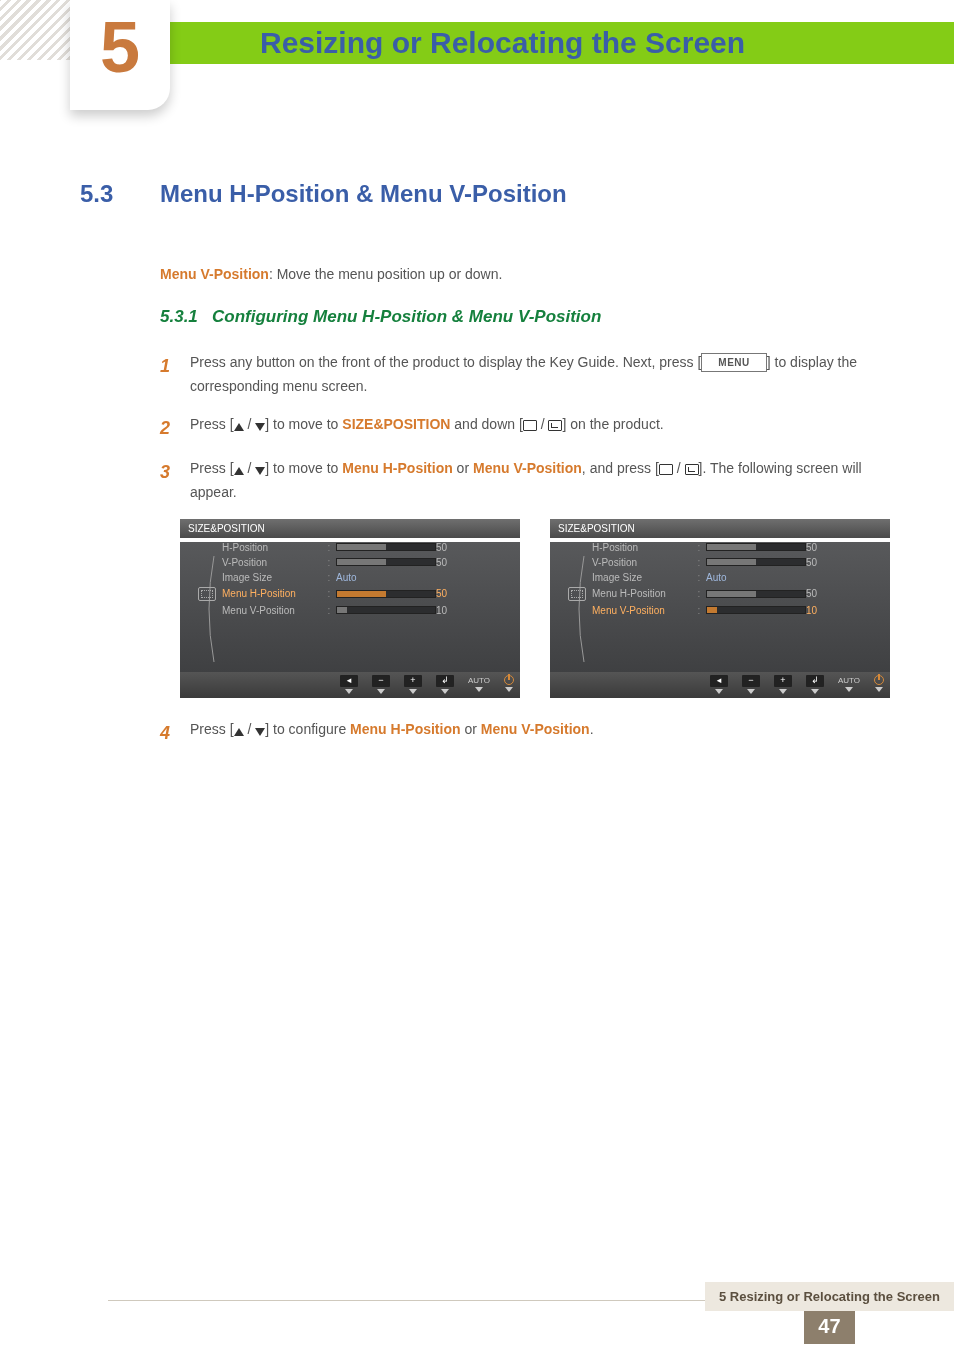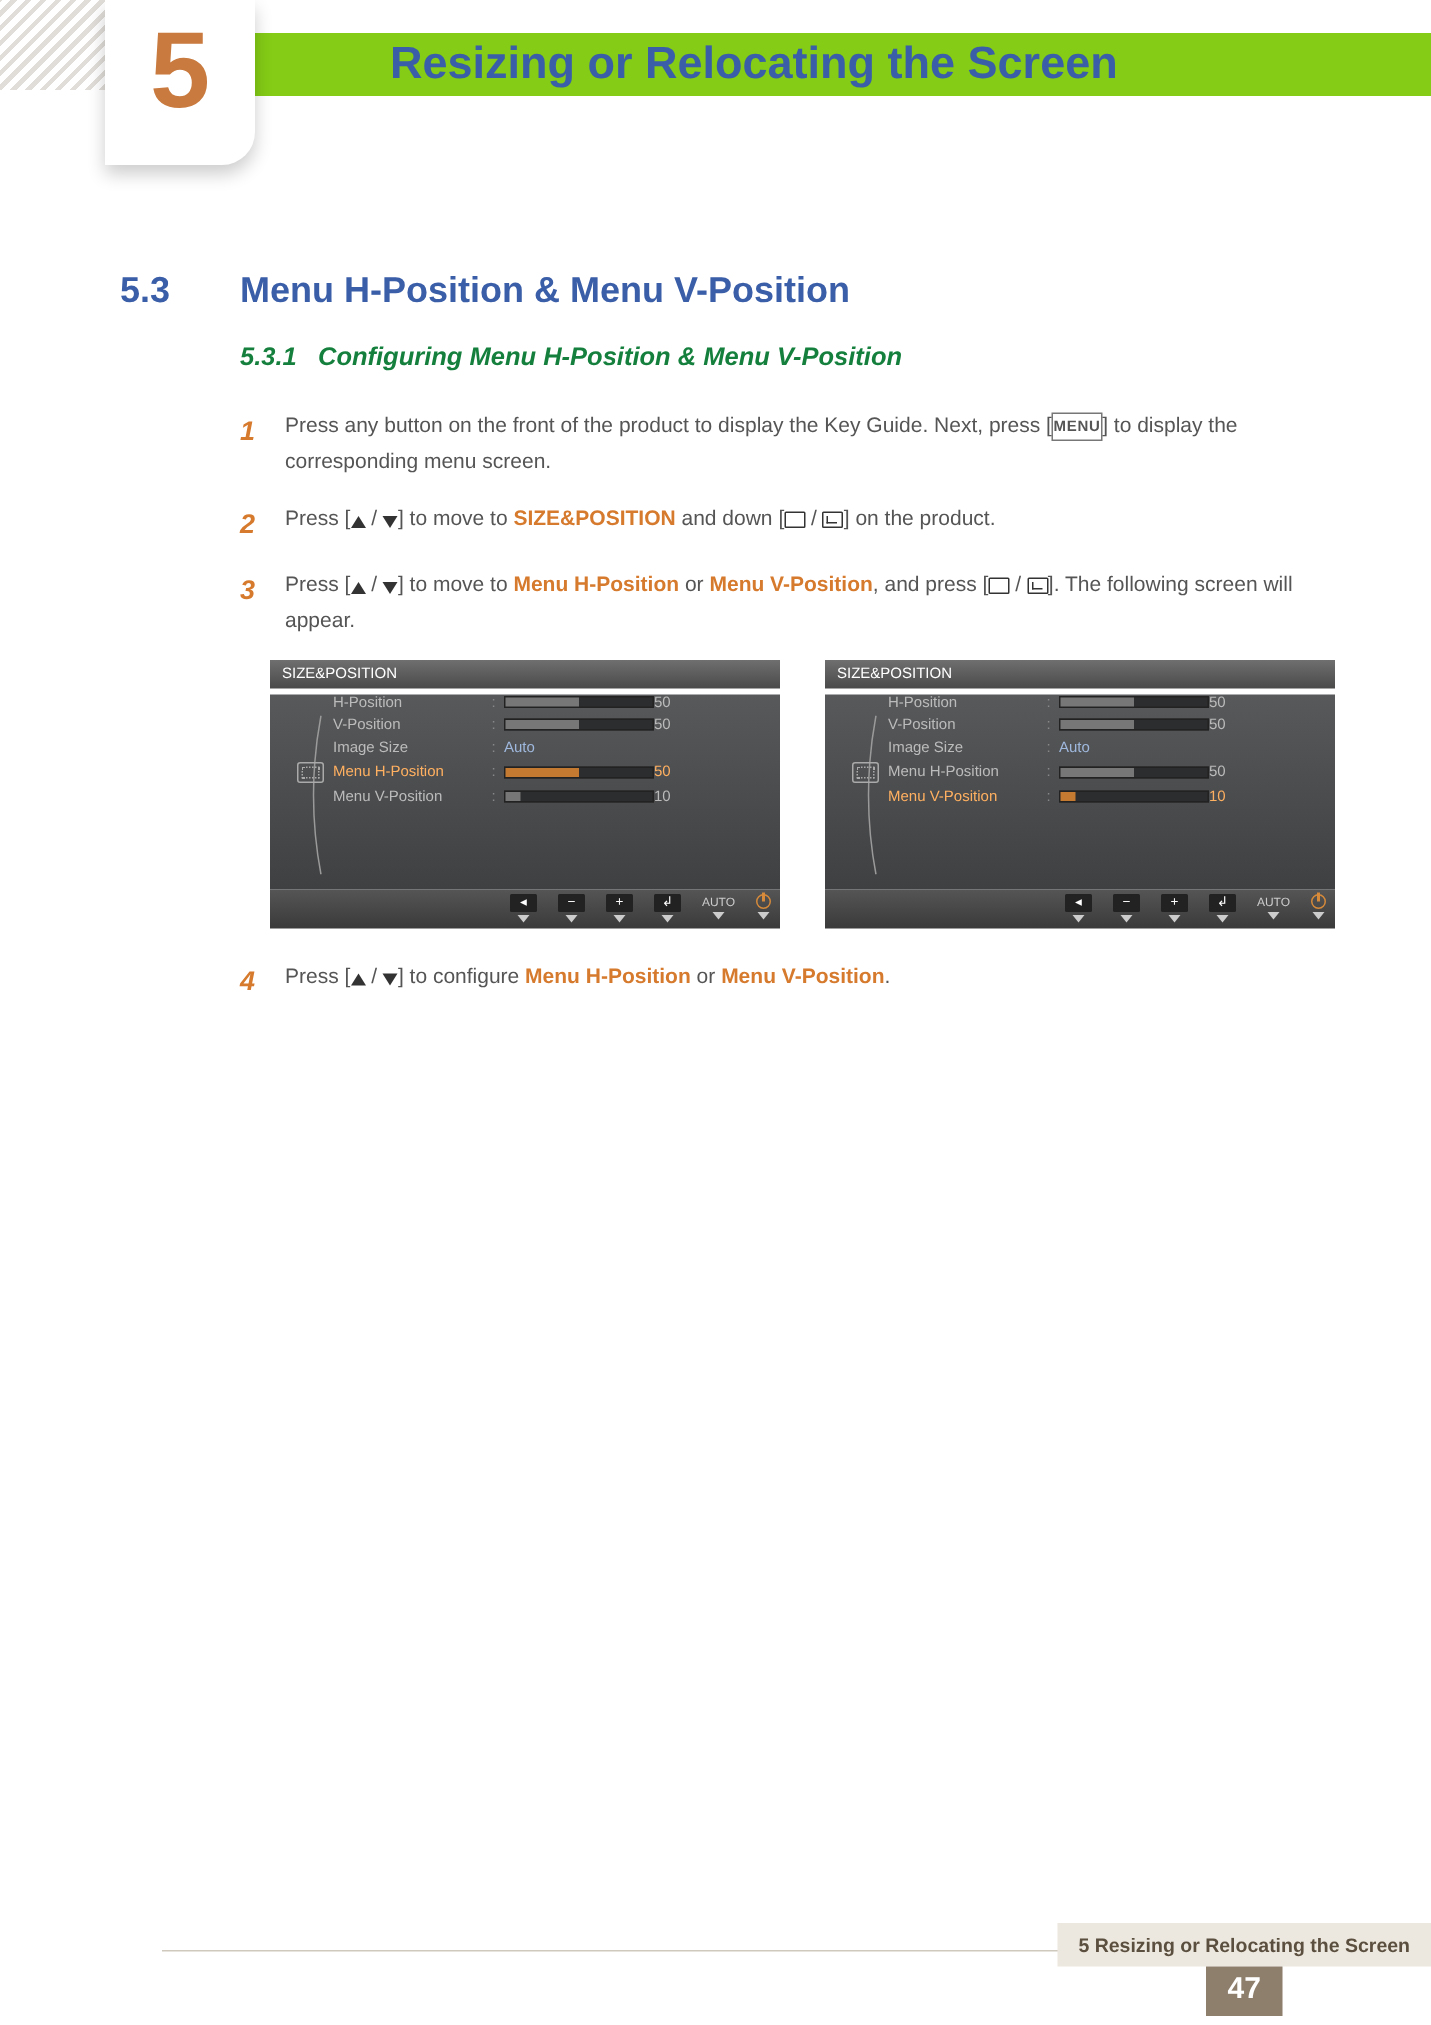--- a/index.html
+++ b/index.html
@@ -51,32 +51,32 @@
     left: 190px;
     font-size: 30px;
     font-weight: bold;
     color: #3a5ea8;
   }
   .content {
     position: absolute;
     top: 180px;
     left: 80px; right: 60px;
   }
-  .section-row { display: flex; margin-bottom: 20px; }
+  .section-row { display: flex; margin-bottom: 56px; }
   .sect-num { color: #3a5ea8; font-size: 24px; font-weight: bold; width: 80px; }
   .sect-title { color: #3a5ea8; font-size: 24px; font-weight: bold; }
   .body-text { margin-left: 80px; font-size: 14px; line-height: 1.5; margin-bottom: 22px; color: #555; }
   .keyword { color: #d67a2d; font-weight: bold; }
   .keyword-b { color: #d67a2d; font-weight: bold; }
   .subsect { margin-left: 80px; color: #15803d; font-size: 17px; font-weight: bold; margin-top: 18px; margin-bottom: 24px; font-style: italic; }
   .steps { margin-left: 80px; }
   .step { display: flex; font-size: 14px; line-height: 1.7; margin-bottom: 14px; color: #555; }
   .step-num { color: #d67a2d; font-style: italic; font-size: 18px; font-weight: bold; width: 30px; flex-shrink:0; }
   .step-body { flex: 1; }
-  .menu-box { display: inline-block; border: 1px solid #777; padding: 0 0; font-size: 10px; font-weight: bold; vertical-align: 1px; letter-spacing:.5px; }
+  .menu-box { display: inline-block; border: 1px solid #777; padding: 0 16px; font-size: 10px; font-weight: bold; vertical-align: 1px; letter-spacing:.5px; }
   .icon-sm { display: inline-block; vertical-align: -2px; }
   .tri-up, .tri-down {
     display:inline-block; width:0; height:0;
     border-left:5px solid transparent; border-right:5px solid transparent;
   }
   .tri-up { border-bottom:8px solid #333; }
   .tri-down { border-top:8px solid #333; }
   .osd-wrap {
     margin-left: 100px;
     margin-top: 8px;
@@ -191,20 +191,23 @@
 <div class="header-tab">
   <span class="chapter-num">5</span>
 </div>
 
 <div class="content">
   <div class="section-row">
     <span class="sect-num">5.3</span>
     <span class="sect-title">Menu H-Position &amp; Menu V-Position</span>
   </div>
 
+  <p class="body-text">
+    <span class="keyword">Menu V-Position</span><span>: Move the menu position up or down.</span>
+  </p>
 
   <p class="subsect">
     <span>5.3.1</span>&nbsp;&nbsp;
     <span>Configuring Menu H-Position &amp; Menu V-Position</span>
   </p>
 
   <div class="steps">
 
     <div class="step">
       <span class="step-num">1</span>

